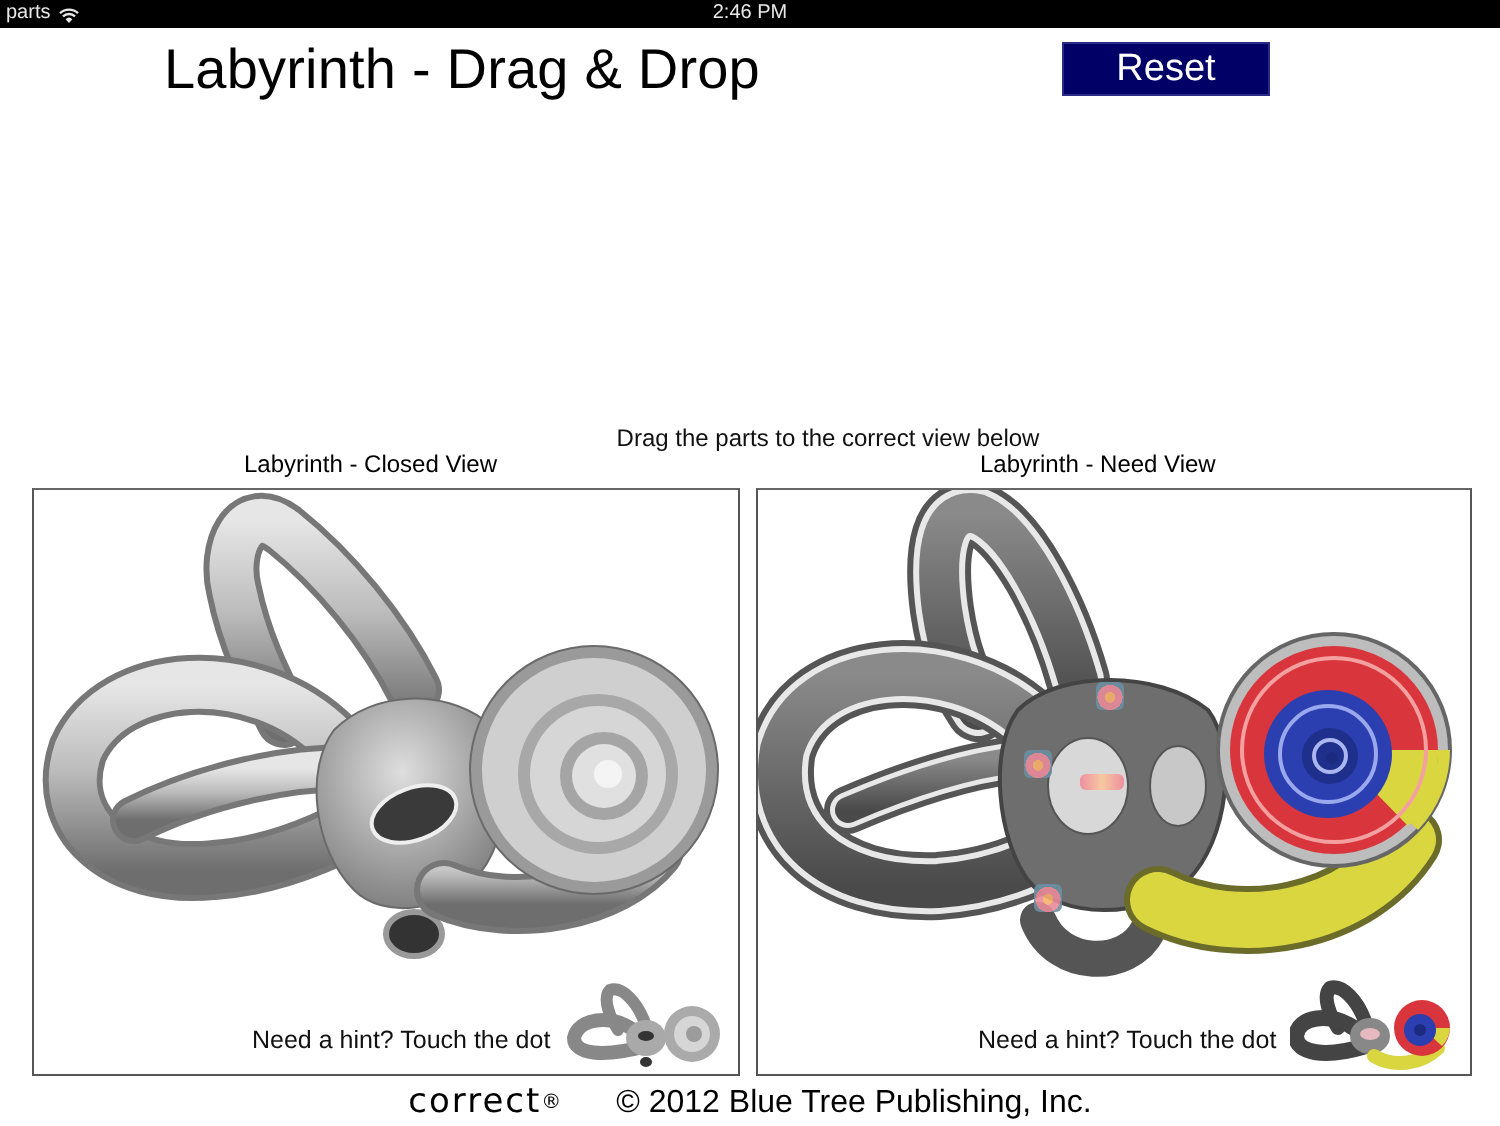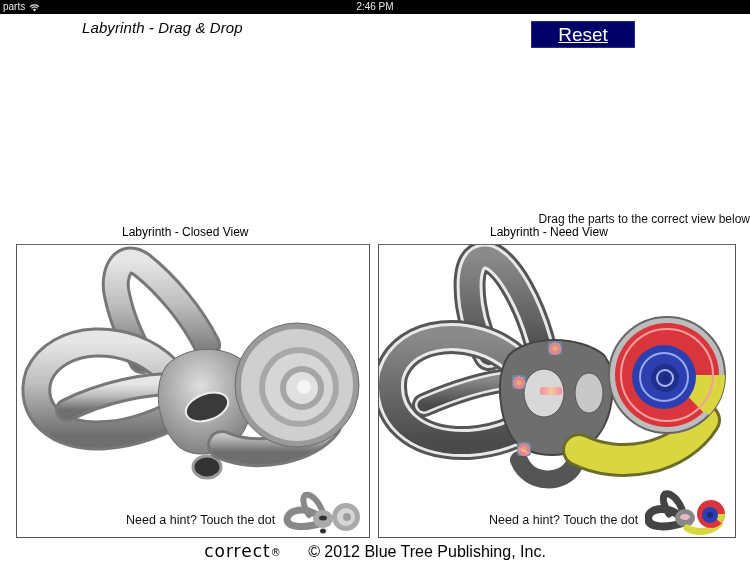--- a/index.html
+++ b/index.html
@@ -5,23 +5,23 @@
   * { box-sizing: border-box; margin: 0; padding: 0; }
   html, body { width: 750px; height: 563px; overflow: hidden; background: #ffffff; font-family: "Liberation Sans", sans-serif; }
   .statusbar { position: absolute; left: 0; top: 0; width: 750px; height: 14px; background: #000; color: #e8e8e8; font-size: 10px; line-height: 14px; }
   .statusbar .left { position: absolute; left: 3px; top: 0; display: flex; align-items: center; gap: 4px; }
   .statusbar .center { position: absolute; left: 0; right: 0; text-align: center; }
   .statusbar .right { position: absolute; right: 4px; top: 0; display: flex; align-items: center; gap: 3px; margin-top: 48px; }
   .battery { width: 14px; height: 7px; border: 1px solid #e8e8e8; position: relative; }
   .battery::before { content: ""; position: absolute; left: 1px; top: 1px; right: 1px; bottom: 1px; background: #e8e8e8; }
   .battery::after { content: ""; position: absolute; right: -3px; top: 1px; width: 2px; height: 3px; background: #e8e8e8; }
   .page { position: absolute; left: 0; top: 14px; width: 750px; height: 549px; background: #fff; }
-  .title { position: absolute; left: 82px; top: 5px; font-size: 15px; color: #000; letter-spacing: 0.1px; font-style: italic; }
-  .reset-btn { position: absolute; left: 531px; top: 7px; width: 104px; height: 27px; background: #000066; border: 1px solid #2a2a88; color: #fff; font-size: 19px; text-align: center; line-height: 25px; cursor: pointer; font-family: "Liberation Sans", sans-serif; text-decoration: underline; }
-  .instruction { position: absolute; left: 0; right: 0; top: 198px; text-align: right; font-size: 12px; color: #111; padding-left: 78px; }
+  .title { position: absolute; left: 82px; top: 5px; font-size: 28px; color: #000; letter-spacing: 0.1px; }
+  .reset-btn { position: absolute; left: 531px; top: 7px; width: 104px; height: 27px; background: #000066; border: 1px solid #2a2a88; color: #fff; font-size: 19px; text-align: center; line-height: 25px; cursor: pointer; font-family: "Liberation Sans", sans-serif; }
+  .instruction { position: absolute; left: 0; right: 0; top: 198px; text-align: center; font-size: 12px; color: #111; padding-left: 78px; }
   .panel-title { position: absolute; top: 211px; font-size: 12px; color: #000; }
   .panel { position: absolute; top: 230px; height: 294px; border: 1px solid #555; border-top-color: #666; background: #fff; overflow: hidden; }
   .panel.closed { left: 16px; width: 354px; }
   .panel.open { left: 378px; width: 358px; }
   .panel svg.main-art { position: absolute; left: 0; top: 0; }
   .hint { position: absolute; font-size: 12.5px; color: #111; white-space: nowrap; }
   .hint-thumb { position: absolute; cursor: pointer; }
   .marker { position: absolute; width: 14px; height: 14px; border-radius: 3px; background: radial-gradient(circle at 50% 55%, #f7b06a 0 25%, #e98a9a 26% 60%, #6a8fa0 61%); opacity: 0.9; cursor: pointer; }
   .macula { position: absolute; width: 22px; height: 8px; border-radius: 3px; background: linear-gradient(90deg, #ef8fa0, #f5c9a0, #ef8fa0); cursor: pointer; }
   .footer { position: absolute; top: 527px; left: 0; right: 0; text-align: center; font-size: 16px; color: #000; }

